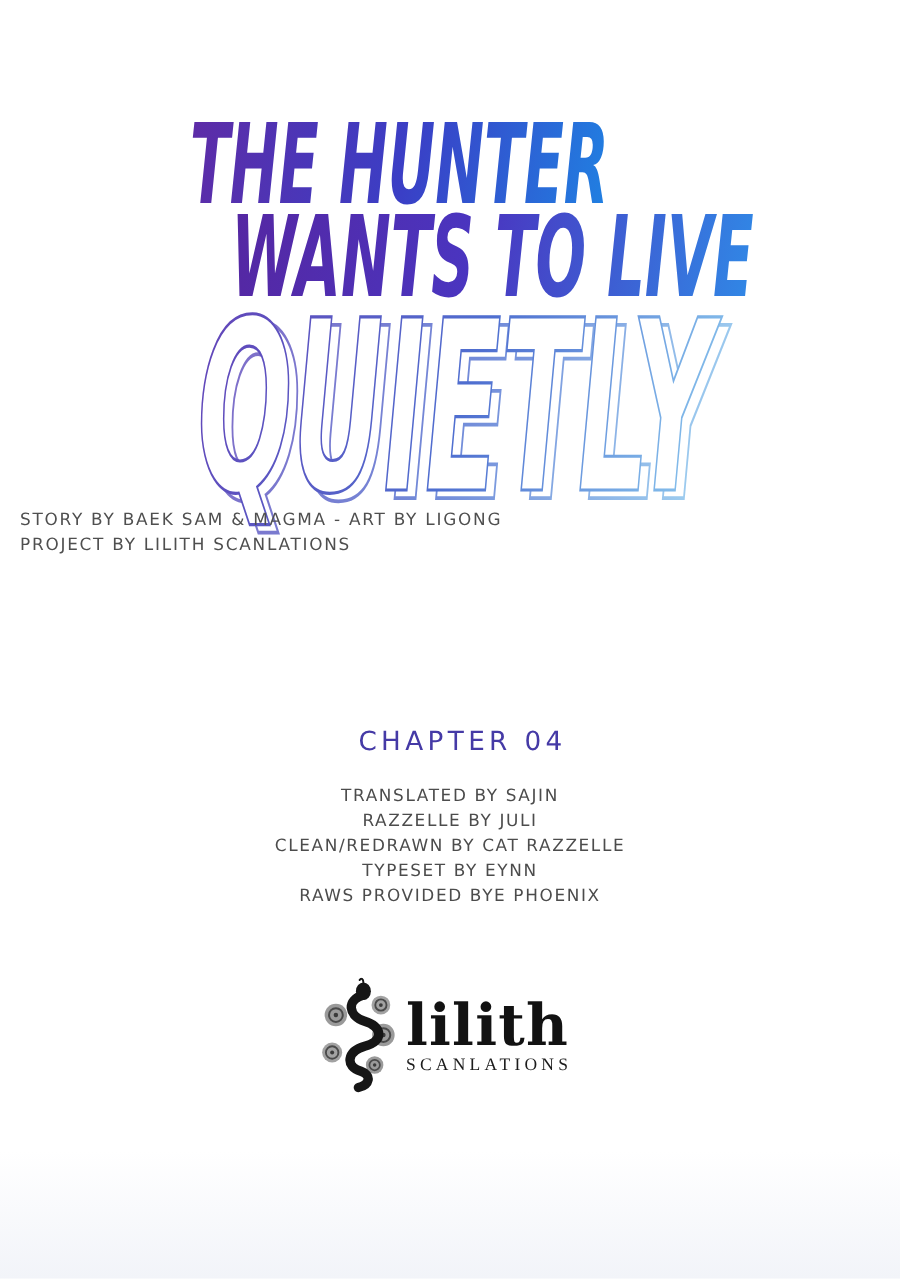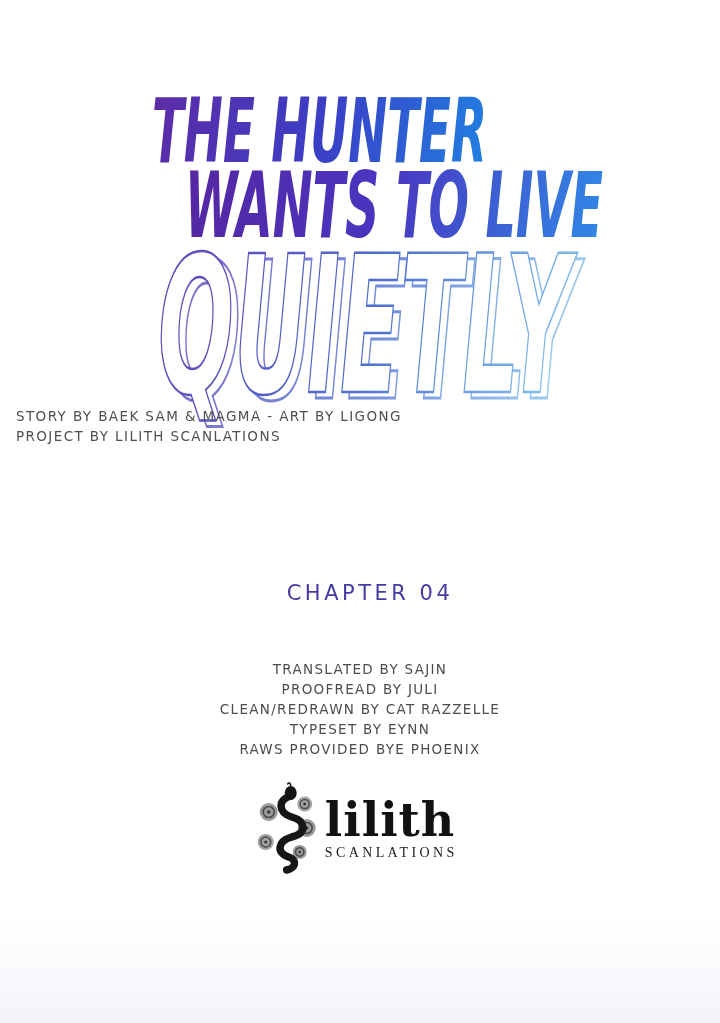--- a/index.html
+++ b/index.html
@@ -60,21 +60,20 @@
   .credits {
     position: absolute;
     top: 627px;
     left: 0;
     width: 720px;
     text-align: center;
     font-size: 13.5px;
     line-height: 20px;
     letter-spacing: 1.3px;
     color: #4c4c4c;
-    margin-top: 32px;
   }
 
   
   .logo {
     position: absolute;
     top: 782px;
     left: 50%;
     transform: translateX(-53%);
     display: flex;
     align-items: center;
@@ -133,21 +132,21 @@
 
   <div class="byline">
     <div>STORY BY BAEK SAM &amp; MAGMA - ART BY LIGONG</div>
     <div>PROJECT BY LILITH SCANLATIONS</div>
   </div>
 
   <div class="chapter">CHAPTER 04</div>
 
   <div class="credits">
     <div class="credit-line">TRANSLATED BY SAJIN</div>
-    <div class="credit-line">PROOFREAD BY JULI</div>
+    <div class="credit-line">RAZZELLE BY JULI</div>
     <div class="credit-line">CLEAN/REDRAWN BY CAT RAZZELLE</div>
     <div class="credit-line">TYPESET BY EYNN</div>
     <div class="credit-line">RAWS PROVIDED BYE PHOENIX</div>
   </div>
 
   <div class="logo">
     <svg class="logo-icon" viewBox="0 0 74 94" xmlns="http://www.w3.org/2000/svg">
 
       <g>
         <g transform="translate(19,30)">

